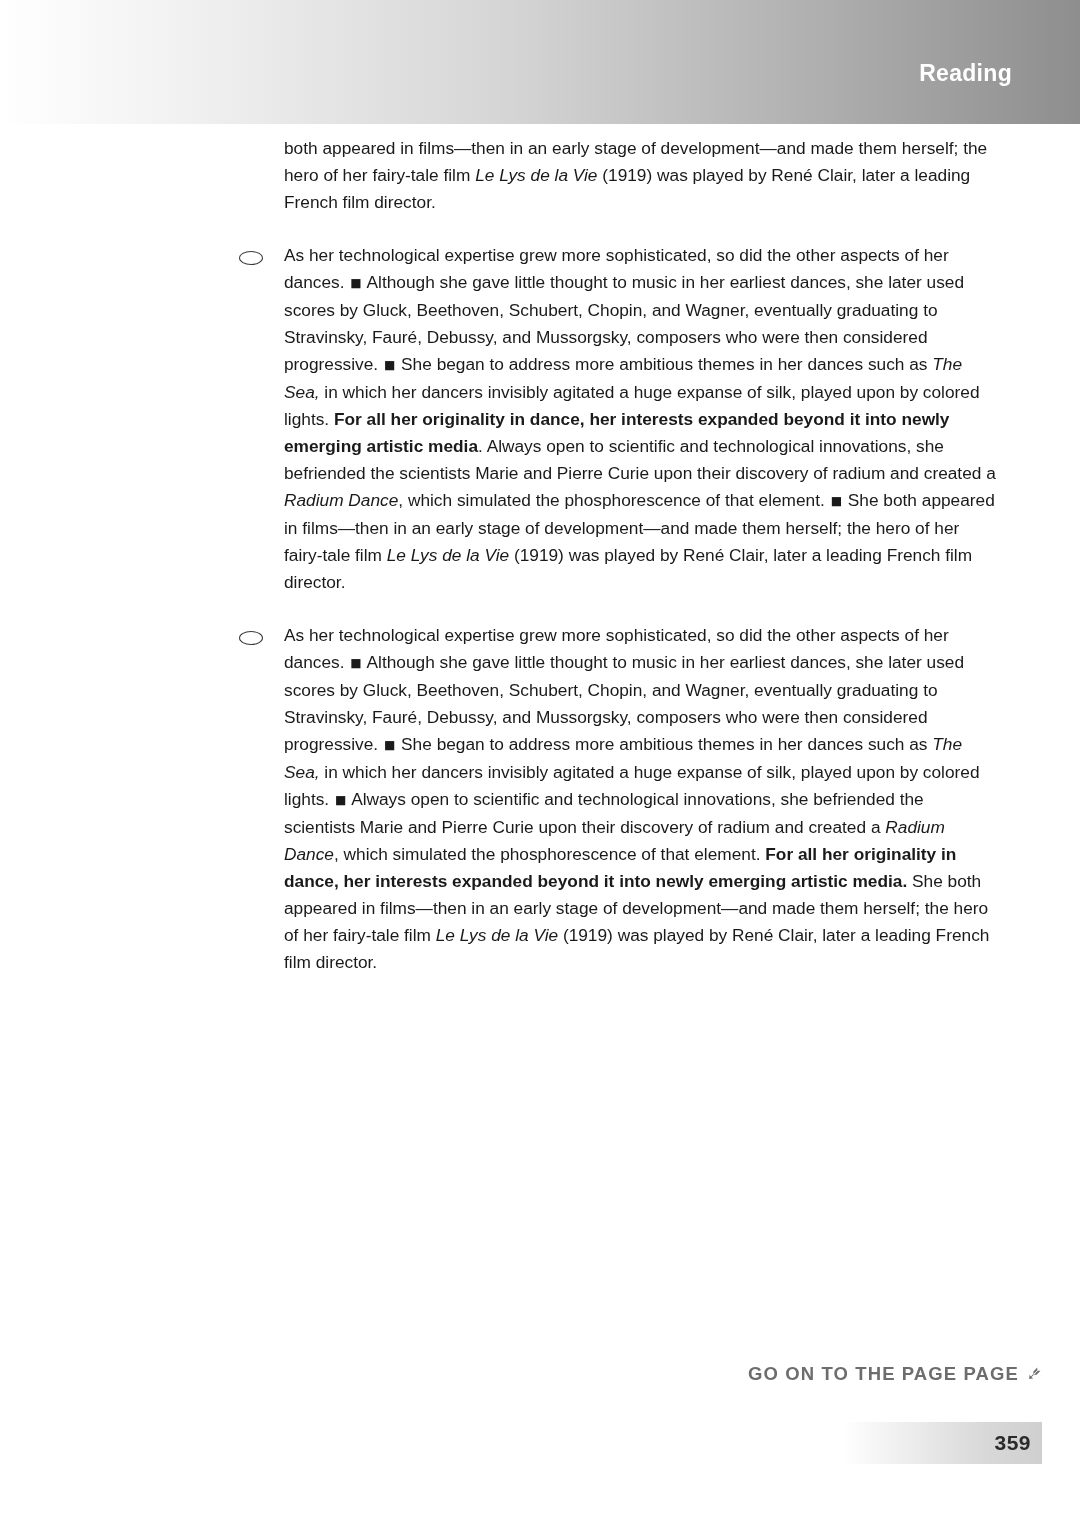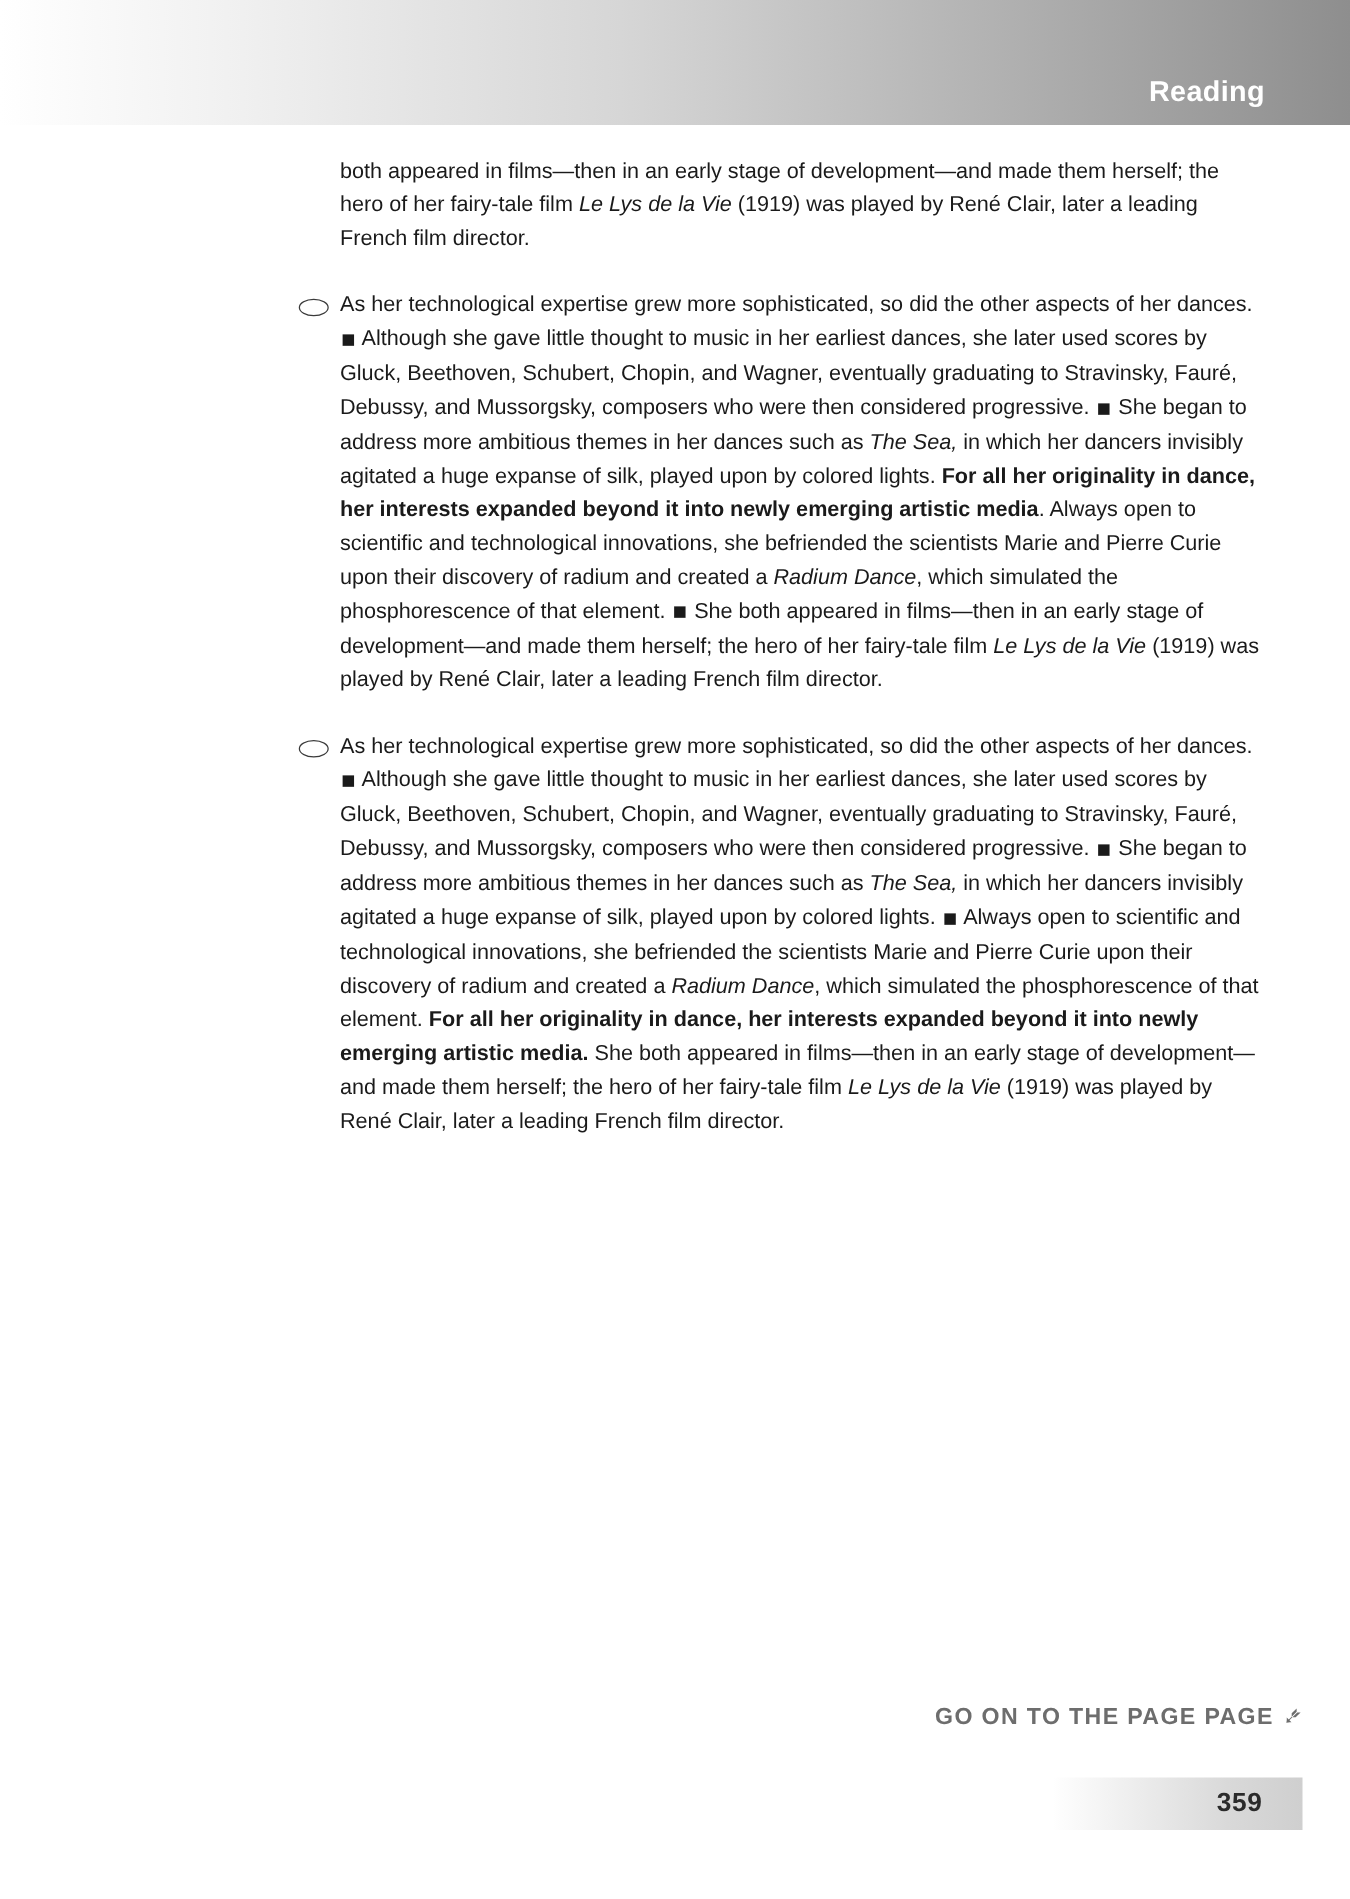--- a/index.html
+++ b/index.html
@@ -15,21 +15,21 @@
     position: relative;
     overflow: hidden;
   }
 
   
   .header-band {
     position: absolute;
     top: 0;
     left: 0;
     width: 1080px;
-    height: 100px;
+    height: 124px;
     background: linear-gradient(to right, #ffffff 0%, #f0f0f0 18%, #d6d6d6 46%, #b4b4b4 72%, #8e8e8e 100%);
     text-decoration: underline;
   }
   .header-title {
     position: absolute;
     right: 68px;
     top: 60px;
     font-size: 23px;
     font-weight: bold;
     color: #ffffff;
@@ -52,21 +52,21 @@
     position: absolute;
     left: -33px;
     top: 9px;
     width: 22px;
     height: 12px;
     border: 1.6px solid #3a3a3a;
     border-radius: 50%;
     background: transparent;
   }
   p.para {
-    margin: 0;
+    margin: 12px;
     font-size: 17.3px;
     line-height: 27px;
     color: #1a1a1a;
     text-align: left;
   }
   .bold { font-weight: bold; }
   .ital { font-style: italic; }
   .sq {
     font-family: "DejaVu Sans", sans-serif;
     font-size: 12px;
@@ -100,21 +100,21 @@
     height: 42px;
     background: linear-gradient(to right, #ffffff 0%, #ececec 35%, #d9d9d9 70%, #cfcfcf 100%);
     display: flex;
     align-items: center;
     justify-content: flex-end;
   }
   .page-number {
     font-size: 21px;
     font-weight: bold;
     color: #2b2b2b;
-    padding-right: 32px;
+    padding-right: 11px;
     letter-spacing: 0.5px;
   }
 </style>
 </head>
 <body>
 
 <div class="header-band">
   <div class="header-title">Reading</div>
 </div>
 

